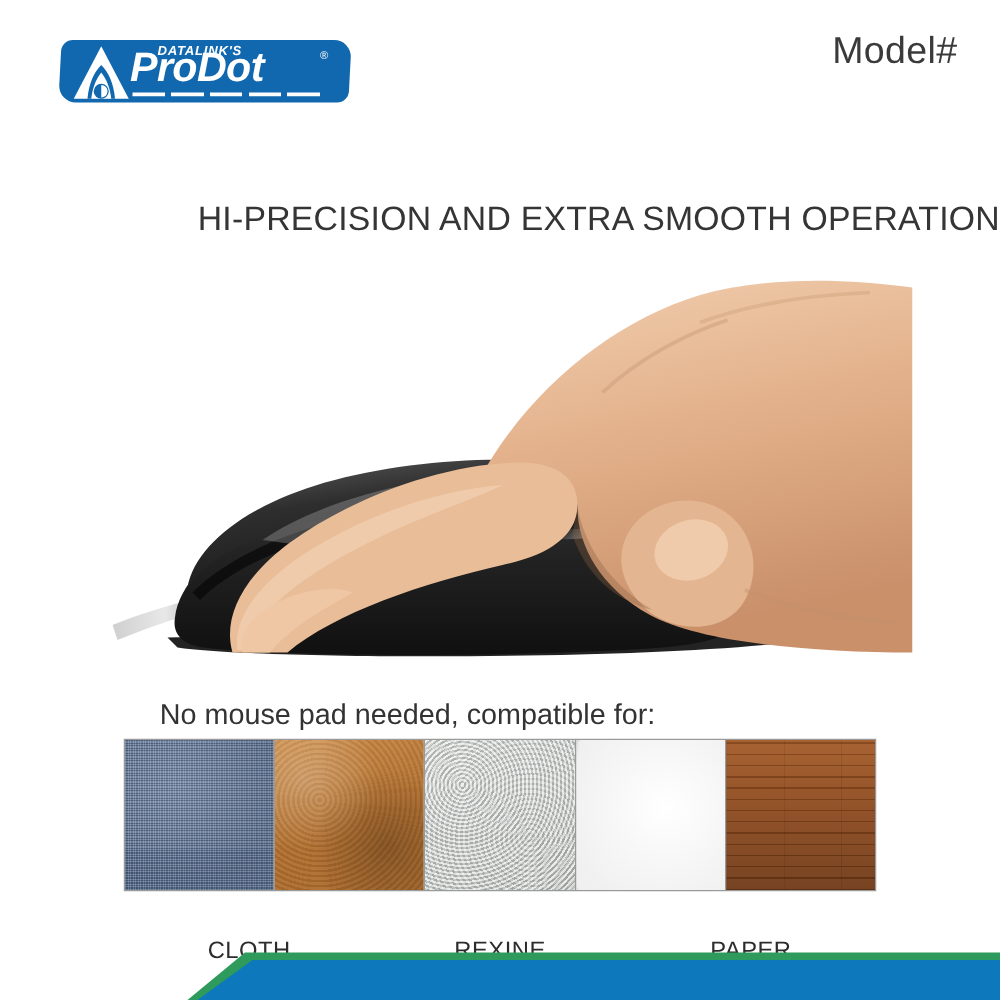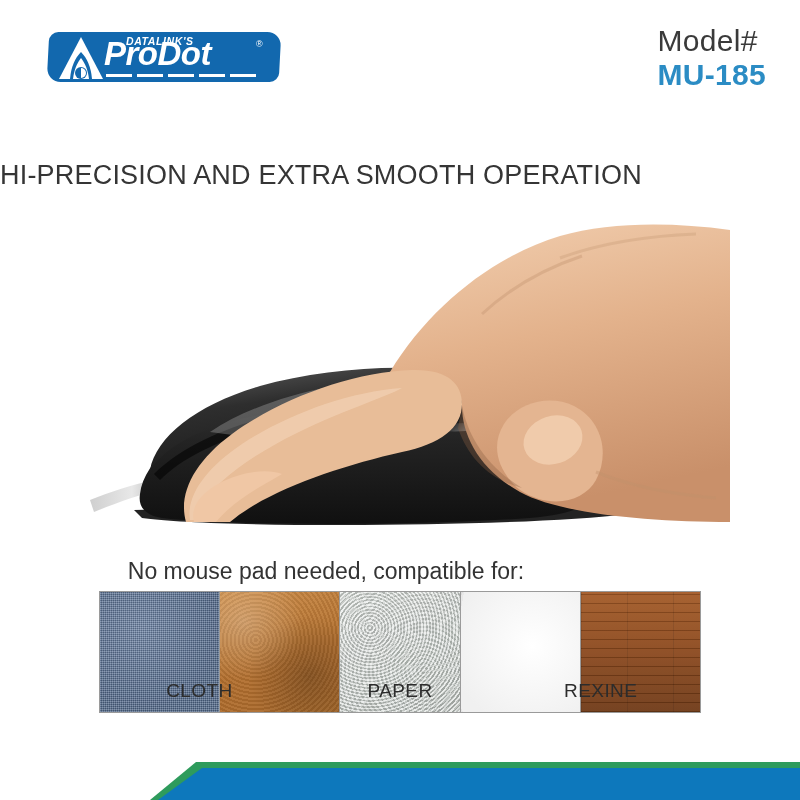--- a/index.html
+++ b/index.html
@@ -91,20 +91,21 @@
     height: 3px;
     background: repeating-linear-gradient(to right,
       #ffffff 0px, #ffffff 26px,
       #1268AE 26px, #1268AE 31px);
   }
 
   #model-block {
     position: absolute;
     right: 34px;
     top: 24px;
+    text-align: right;
   }
   #model-label {
     font-size: 30px;
     line-height: 34px;
     color: #3A3A3A;
     font-family: "Liberation Sans", sans-serif;
     letter-spacing: 0.3px;
   }
   #model-number {
     font-size: 30px;
@@ -114,21 +115,21 @@
     font-family: "Liberation Sans", sans-serif;
     letter-spacing: 0.3px;
   }
 
   
   #headline {
     position: absolute;
     top: 160px;
     left: 0;
     width: 800px;
-    text-align: left;
+    text-align: right;
     font-size: 27px;
     letter-spacing: 0.2px;
     color: #353535;
     font-family: "Liberation Sans", sans-serif;
   }
 
   
   #hero {
     position: absolute;
     top: 222px;
@@ -200,21 +201,21 @@
   .sw-wooden {
     background-color: #8a4b22;
     background-image:
       repeating-linear-gradient(0deg, rgba(0,0,0,.16) 0 1px, rgba(255,255,255,.05) 1px 9px),
       repeating-linear-gradient(90deg, rgba(0,0,0,.10) 0 1px, transparent 1px 46px),
       linear-gradient(180deg, #a35a27 0%, #8d4a1e 45%, #6f3916 100%);
   }
 
   #swatch-labels {
     position: absolute;
-    top: 680px;
+    top: 750px;
     left: 99px;
     width: 602px;
     display: flex;
   }
   .swatch-label {
     flex: 1 1 0;
     text-align: center;
     font-size: 19px;
     color: #2c2c2c;
     letter-spacing: 0.4px;
@@ -251,21 +252,20 @@
         <div id="prodot">ProDot</div>
         <div id="reg-mark">®</div>
         <div id="logo-underline"></div>
       </div>
 
     </div>
   </div>
 
   <div id="model-block">
     <div id="model-label">Model#</div>
-    <div id="model-number">MU-185</div>
   </div>
 
 </div>
 
 <div id="headline">HI-PRECISION AND EXTRA SMOOTH OPERATION</div>
 
 <div id="hero">
   <svg width="640" height="318" viewBox="0 0 640 318">
     <defs>
       <linearGradient id="skinG" x1="0" y1="0" x2="0.25" y2="1">
@@ -369,22 +369,22 @@
 <div id="swatch-strip">
   <div class="swatch sw-cloth"></div>
   <div class="swatch sw-leather"></div>
   <div class="swatch sw-rexine"></div>
   <div class="swatch sw-paper"></div>
   <div class="swatch sw-wooden"></div>
 </div>
 
 <div id="swatch-labels">
   <div class="swatch-label">CLOTH</div>
+  <div class="swatch-label">REXINE</div>
   <div class="swatch-label">PAPER</div>
-  <div class="swatch-label">REXINE</div>
 </div>
 
 <div id="footer-bar">
   <svg width="800" height="46" viewBox="0 0 800 46">
     <polygon points="150,46 196,8 800,8 800,46" fill="#2E9B5C"></polygon>
     <polygon points="158,46 202,14 800,14 800,46" fill="#0D78BC"></polygon>
   </svg>
 </div>
 
 </body></html>

